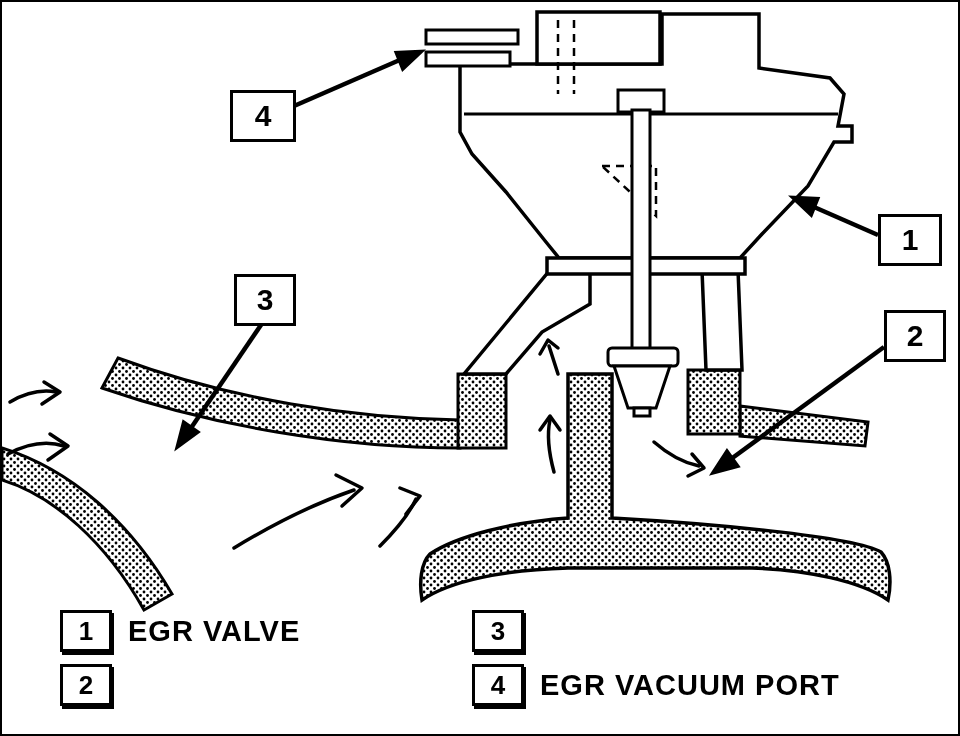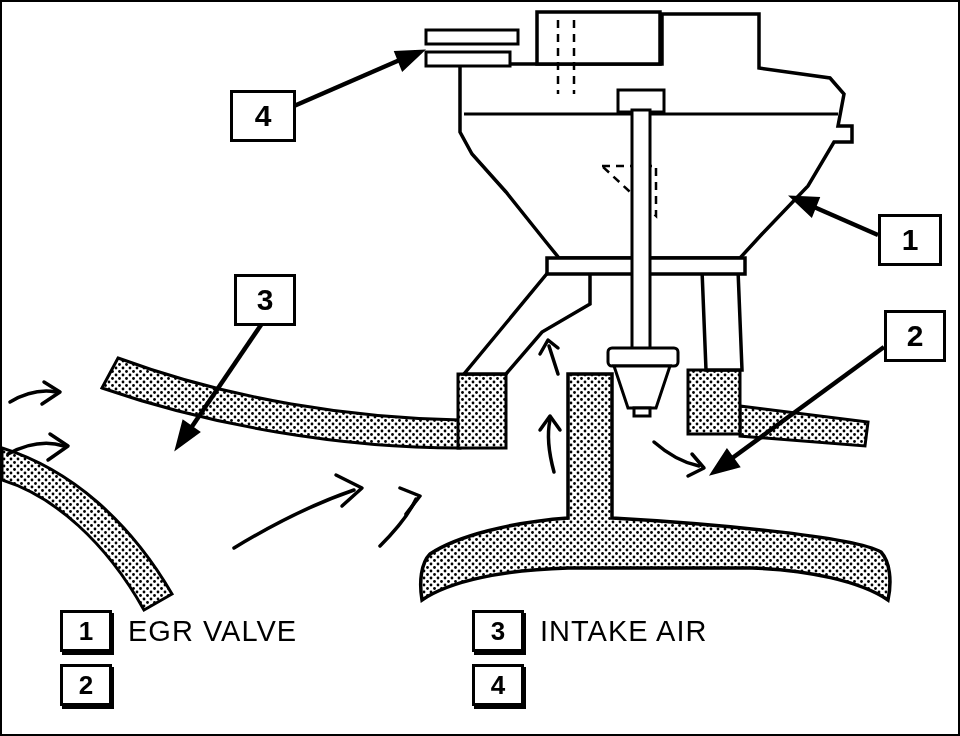--- a/index.html
+++ b/index.html
@@ -17,21 +17,21 @@
   .legend { position:absolute; left:58px; top:608px; display:flex; }
   .legend-col { display:flex; flex-direction:column; gap:12px; }
   .legend-col.first { width:412px; }
   .legend-row { display:flex; align-items:center; gap:16px; }
   .lnum {
     width:46px; height:36px; border:3px solid #000; background:#fff;
     box-shadow:2px 3px 0 0 #000;
     display:flex; align-items:center; justify-content:center;
     font-weight:bold; font-size:26px; color:#000;
   }
-  .llabel { font-weight:normal; font-size:29px; letter-spacing:1px; color:#000; white-space:nowrap; }
+  .llabel { font-weight:bold; font-size:29px; letter-spacing:1px; color:#000; white-space:nowrap; }
 </style>
 </head>
 <body>
 
 <div class="page">
 
   <svg class="diagram-svg" width="960" height="615" viewBox="0 0 960 615">
     <defs>
       <pattern id="stip" width="7" height="7" patternUnits="userSpaceOnUse">
         <rect width="7" height="7" fill="#ffffff"></rect>
@@ -134,23 +134,23 @@
         <span class="lnum">
           <span>2</span>
         </span>
       </div>
     </div>
     <div class="legend-col">
       <div class="legend-row">
         <span class="lnum">
           <span>3</span>
         </span>
-        <span class="llabel">INTAKE AIR</span>
       </div>
       <div class="legend-row">
         <span class="lnum">
           <span>4</span>
         </span>
+        <span class="llabel">EGR VACUUM PORT</span>
       </div>
     </div>
   </div>
 
 </div>
 
 </body></html>

